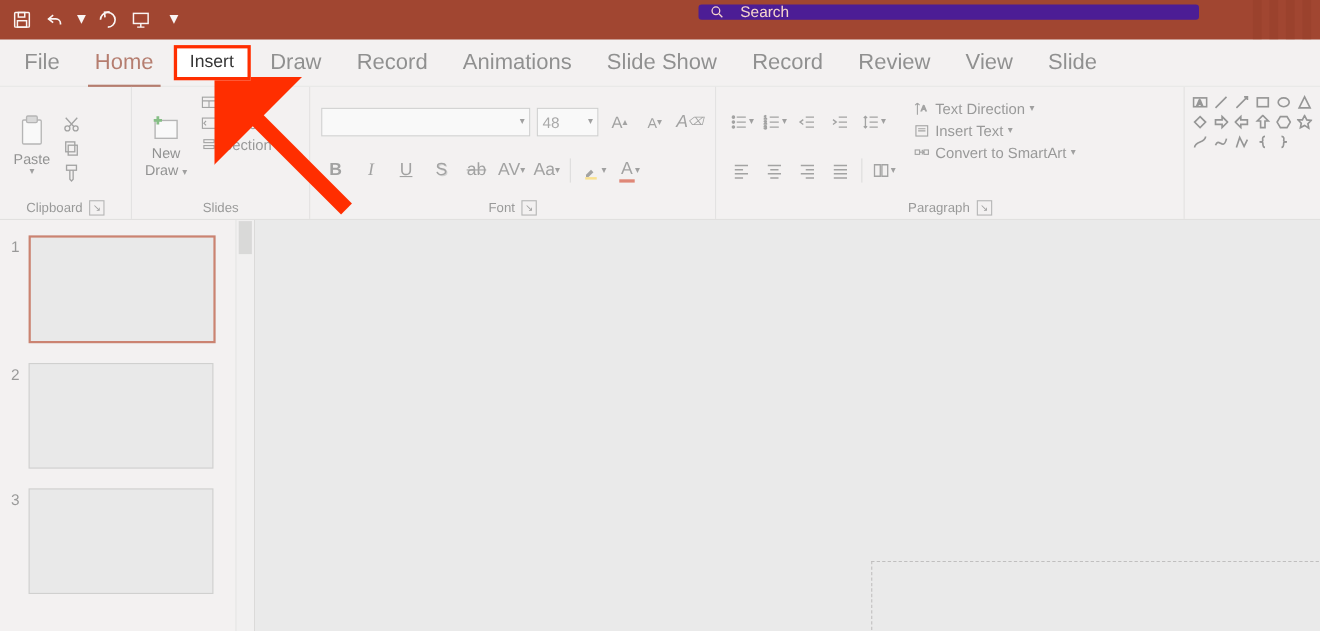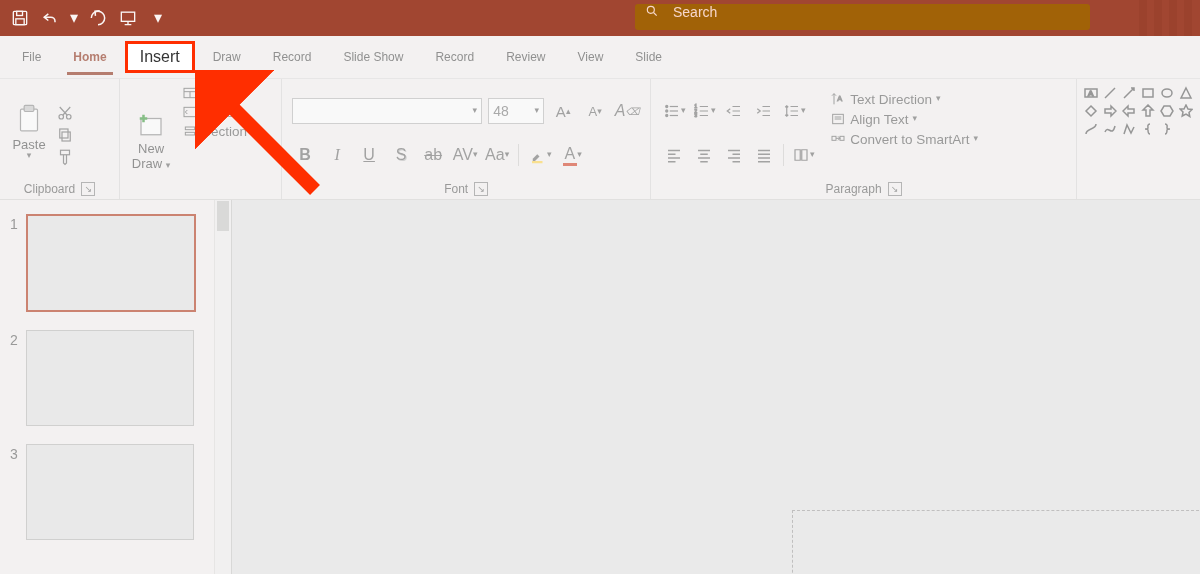--- a/index.html
+++ b/index.html
@@ -1,28 +1,28 @@
 <!DOCTYPE html>
 <html><head>
 <meta charset="utf-8">
 <style>
 html,body{margin:0;padding:0;font-family:"Segoe UI",Arial,sans-serif;font-size:14px;color:#444;background:#f3f3f3;width:1200px;height:574px;overflow:hidden}
 .titlebar{height:36px;background:#a14631;display:flex;align-items:center;position:relative}
 .qat{display:flex;align-items:center;gap:10px;padding-left:10px}
 .qat .qicon{width:20px;height:20px;display:flex;align-items:center;justify-content:center;color:#fff;opacity:.95;font-size:16px}
 .title-txt{position:absolute;left:50%;transform:translateX(-50%);color:#fdeae3;font-size:13px;opacity:.9;white-space:nowrap;left:280px;transform:none}
-.searchbox{position:absolute;left:635px;top:4px;height:26px;width:455px;background:#a16207;border-radius:3px;display:flex;align-items:flex-start;padding:0 10px;box-sizing:border-box}
+.searchbox{position:absolute;left:635px;top:4px;height:14px;width:455px;background:#4c1d95;border-radius:3px;display:flex;align-items:flex-end;padding:0 10px;box-sizing:border-box}
 .searchbox svg{width:14px;height:14px;margin-right:14px}
 .searchbox .ph{color:#f7d7cc;font-size:14px}
 .decor{position:absolute;right:8px;top:0;opacity:.3;display:flex;gap:7px}
 .decor span{display:block;width:8px;height:36px;background:#8e3a26}
 
 .ribbon-tabs{height:42px;background:#f4f2f1;border-bottom:1px solid #e1dfde;display:flex;align-items:center;padding:0 6px}
-.ribbon-tabs .tab{padding:6px 14px;margin:0 2px;font-size:12px;color:#4a4a4a;cursor:pointer;position:relative}
-.ribbon-tabs .tab.home{color:#8a2a12;font-weight:700}
+.ribbon-tabs .tab{padding:6px 14px;margin:0 2px;font-size:20px;color:#4a4a4a;cursor:pointer;position:relative}
+.ribbon-tabs .tab.home{color:#8a2a12;font-weight:400}
 .ribbon-tabs .tab.home::after{content:"";position:absolute;left:8px;right:8px;bottom:-5px;height:3px;background:#8a2a12}
 .ribbon-tabs .tab.highlight{background:#fff;border:3px solid #ff2e00;color:#353535;font-size:16px;padding:4px 12px}
 
 .overlay{position:absolute;left:0;top:36px;right:0;bottom:0;background:rgba(240,240,240,0.42);pointer-events:none;z-index:5}
 
 .ribbon-body{height:120px;background:#f4f2f1;border-bottom:1px solid #d6d4d3;display:flex;position:relative}
 .group{border-right:1px solid #dad8d7;padding:4px 6px 0;display:flex;flex-direction:column;justify-content:space-between}
 .group-label{text-align:center;font-size:12px;color:#5a5a5a;padding:2px 0 3px;display:flex;justify-content:center;align-items:center;gap:6px}
 .dlaunch{width:12px;height:12px;border:1px solid #8a8a8a;display:inline-flex;align-items:center;justify-content:center;font-size:9px;color:#6a6a6a}
 
@@ -120,20 +120,21 @@
       <span></span>
     </div>
 </div>
 
 <div class="ribbon-tabs">
   <div class="tab">File</div>
   <div class="tab home">Home</div>
   <div class="tab highlight" style="position:relative;z-index:30">Insert</div>
   <div class="tab">Draw</div>
   <div class="tab">Record</div>
+  <div class="tab">Animations</div>
   <div class="tab">Slide Show</div>
   <div class="tab">Record</div>
   <div class="tab">Review</div>
   <div class="tab">View</div>
   <div class="tab">Slide</div>
 </div>
 
 <div class="ribbon-body">
 
   <div class="group g-clip">
@@ -197,20 +198,23 @@
         <div class="sline">
           <svg viewBox="0 0 24 24" fill="none" stroke="#6b6b6b" stroke-width="1.5">
               <rect x="5" y="6" width="14" height="4"></rect>
               <rect x="5" y="14" width="14" height="4"></rect>
             </svg>
           <span>Section</span>
           <span class="caret">▾</span>
         </div>
       </div>
     </div>
+    <div class="group-label">
+        <span>Slides</span>
+      </div>
   </div>
 
   <div class="group g-font">
     <div style="flex:1;display:flex;flex-direction:column;padding:6px 4px 0">
       <div class="font-top">
         <div class="fontname">
             <span class="caret">▾</span>
           </div>
         <div class="fontsz">
             <span>48</span>
@@ -326,21 +330,21 @@
               <text x="11" y="15" font-size="11" fill="#6b6b6b">A</text>
             </svg>
           <span>Text Direction</span>
             <span class="caret">▾</span>
         </div>
         <div class="sline">
           <svg viewBox="0 0 24 24" stroke="#6b6b6b" stroke-width="1.5" fill="none">
               <rect x="4" y="5" width="16" height="14"></rect>
               <path d="M7 9h10M7 12h10"></path>
             </svg>
-          <span>Align Text</span>
+          <span>Insert Text</span>
             <span class="caret">▾</span>
         </div>
         <div class="sline">
           <svg viewBox="0 0 24 24" stroke="#6b6b6b" stroke-width="1.5" fill="none">
               <rect x="3" y="8" width="6" height="6"></rect>
               <rect x="15" y="8" width="6" height="6"></rect>
               <path d="M9 11h6M12 8l3 3-3 3"></path>
             </svg>
           <span>Convert to SmartArt</span>
             <span class="caret">▾</span>

